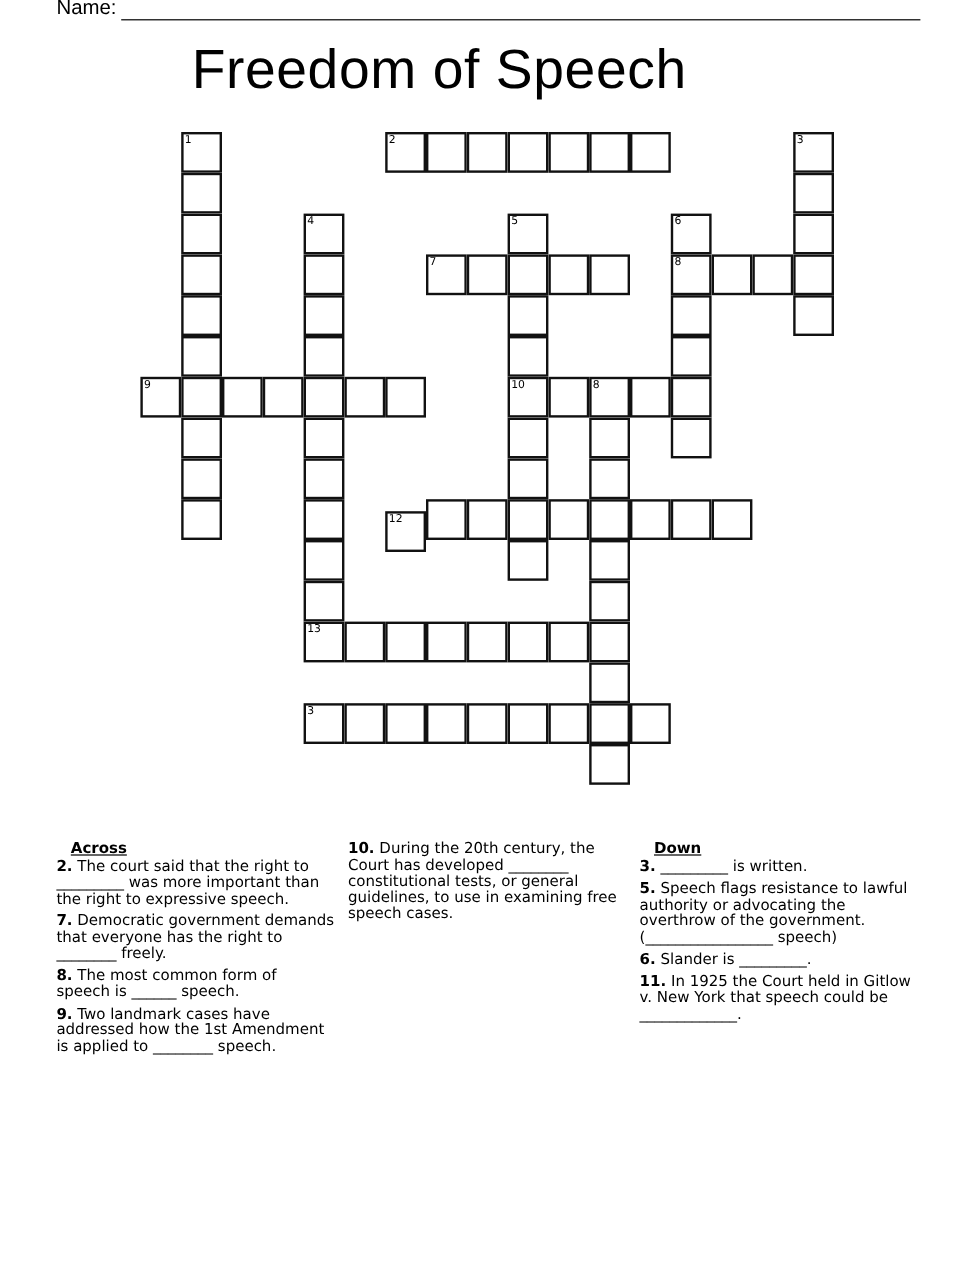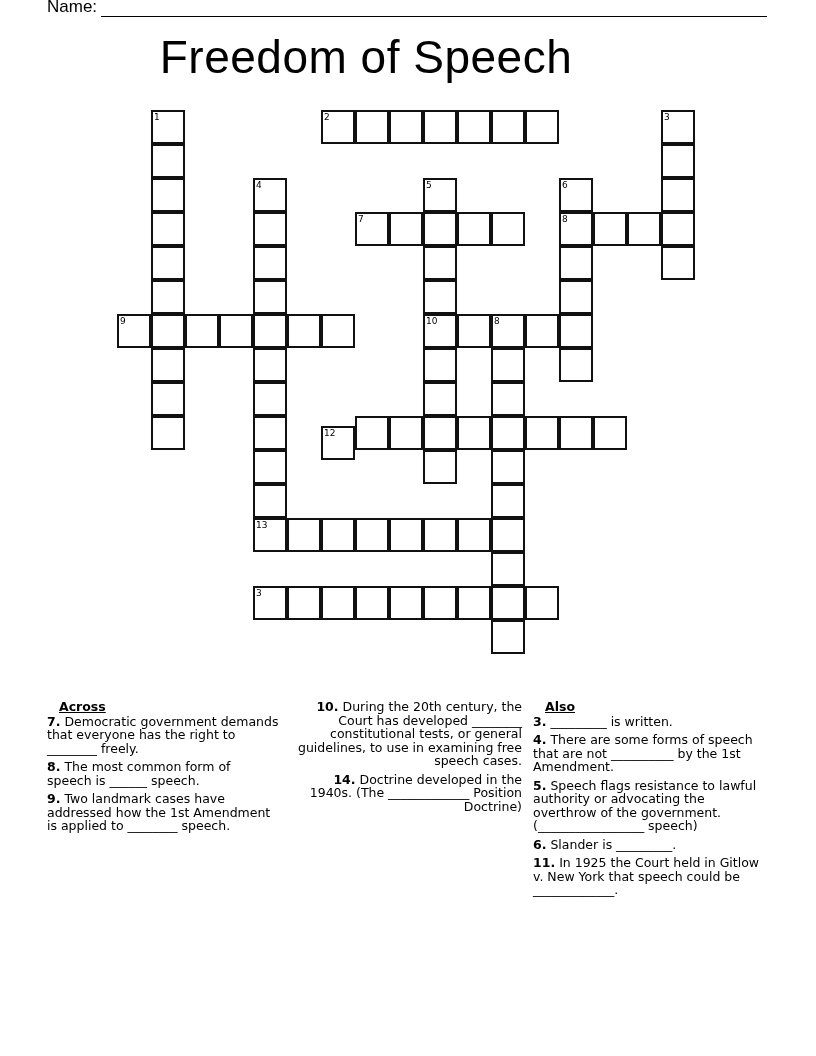--- a/index.html
+++ b/index.html
@@ -25,21 +25,21 @@
     }
     .cell .num {
       position: absolute; left: 1px; top: 0px;
       font-family: "DejaVu Sans", sans-serif; font-size: 9px; line-height: 10px; color: #000;
     }
     .clues {
       position: absolute; top: 700px;
       font-family: "DejaVu Sans", sans-serif; font-size: 12.5px; line-height: 13.5px; color: #000;
     }
     .clues.col1 { left: 47px; width: 232px; }
-    .clues.col2 { left: 290px; width: 232px; text-align: right; }
+    .clues.col2 { left: 290px; width: 232px; }
     .clues.col3 { left: 533px; width: 236px; }
     .clue-heading { font-weight: bold; text-decoration: underline; margin: 0 0 1px 12px; }
     .clue { margin: 0 0 5px 0; }
     .clue .n { font-weight: bold; }
   </style>
 </head>
 <body>
 
 <div class="name-row">
   <span>Name:</span>
@@ -166,30 +166,29 @@
     <div class="cell" style="left: 322px; top: 587px;"></div>
     <div class="cell" style="left: 356px; top: 587px;"></div>
     <div class="cell" style="left: 390px; top: 587px;"></div>
     <div class="cell" style="left: 424px; top: 587px;"></div>
     <div class="cell" style="left: 458px; top: 587px;"></div>
     <div class="cell" style="left: 526px; top: 587px;"></div>
   </div>
 
 <div class="clues col1">
   <div class="clue-heading">Across</div>
+  <div class="clue"><span class="n">2.</span><span> The court said that the right to _________ was more important than the right to expressive speech.</span></div>
   <div class="clue"><span class="n">7.</span><span> Democratic government demands that everyone has the right to ________ freely.</span></div>
   <div class="clue"><span class="n">8.</span><span> The most common form of speech is ______ speech.</span></div>
   <div class="clue"><span class="n">9.</span><span> Two landmark cases have addressed how the 1st Amendment is applied to ________ speech.</span></div>
 </div>
 
 <div class="clues col2">
   <div class="clue"><span class="n">10.</span><span> During the 20th century, the Court has developed ________ constitutional tests, or general guidelines, to use in examining free speech cases.</span></div>
-  <div class="clue"><span class="n">14.</span><span> Doctrine developed in the 1940s. (The _____________ Position Doctrine)</span></div>
 </div>
 
 <div class="clues col3">
-  <div class="clue-heading">Also</div>
+  <div class="clue-heading">Down</div>
   <div class="clue"><span class="n">3.</span><span> _________ is written.</span></div>
-  <div class="clue"><span class="n">4.</span><span> There are some forms of speech that are not __________ by the 1st Amendment.</span></div>
   <div class="clue"><span class="n">5.</span><span> Speech flags resistance to lawful authority or advocating the overthrow of the government. (_________________ speech)</span></div>
   <div class="clue"><span class="n">6.</span><span> Slander is _________.</span></div>
   <div class="clue"><span class="n">11.</span><span> In 1925 the Court held in Gitlow v. New York that speech could be _____________.</span></div>
 </div>
 
 </body></html>

